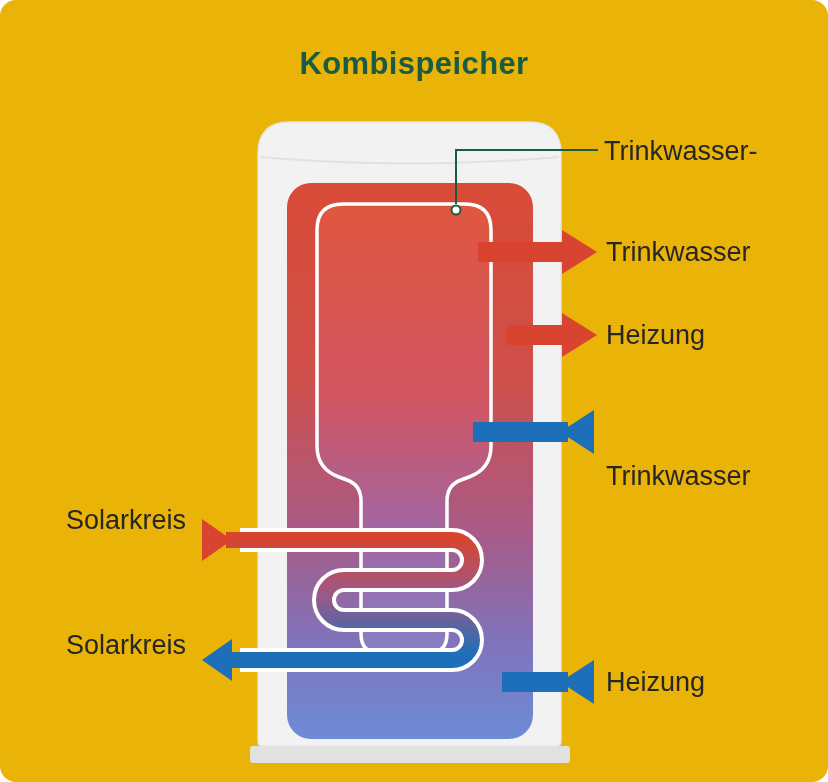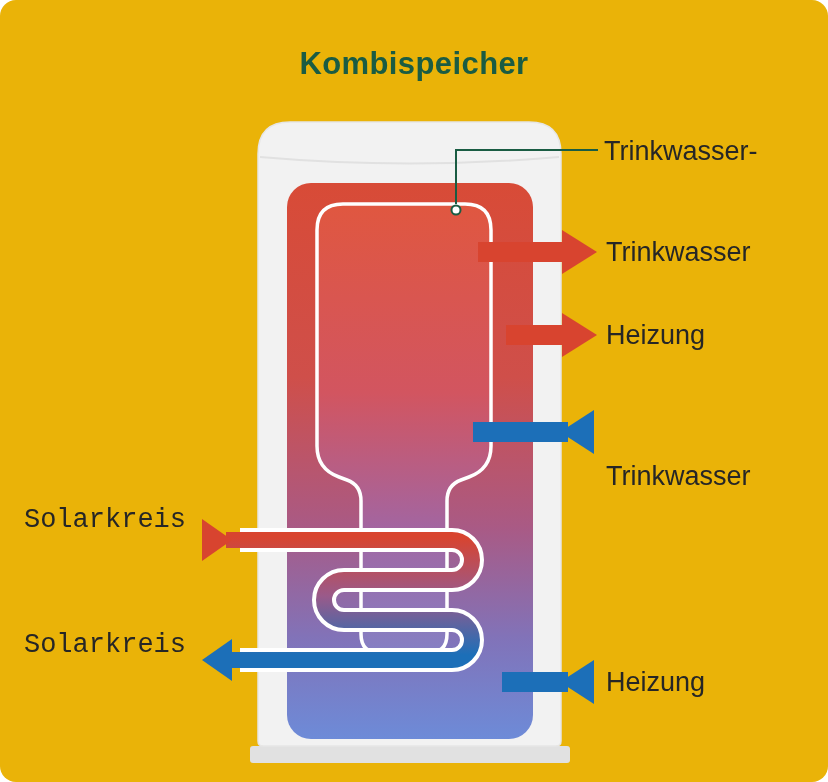--- a/index.html
+++ b/index.html
@@ -35,21 +35,20 @@
   }
   .lbl {
     position: absolute;
     font-size: 27px;
     line-height: 34px;
     color: #262626;
     white-space: nowrap;
   }
   .lbl.right-align {
     text-align: right;
-    font-family: Liberation Mono, monospace;
   }
 </style>
 </head>
 <body>
 
 <div class="stage">
 
   <h1 class="title">Kombispeicher</h1>
 
   <svg width="828" height="782" viewBox="0 0 828 782">

